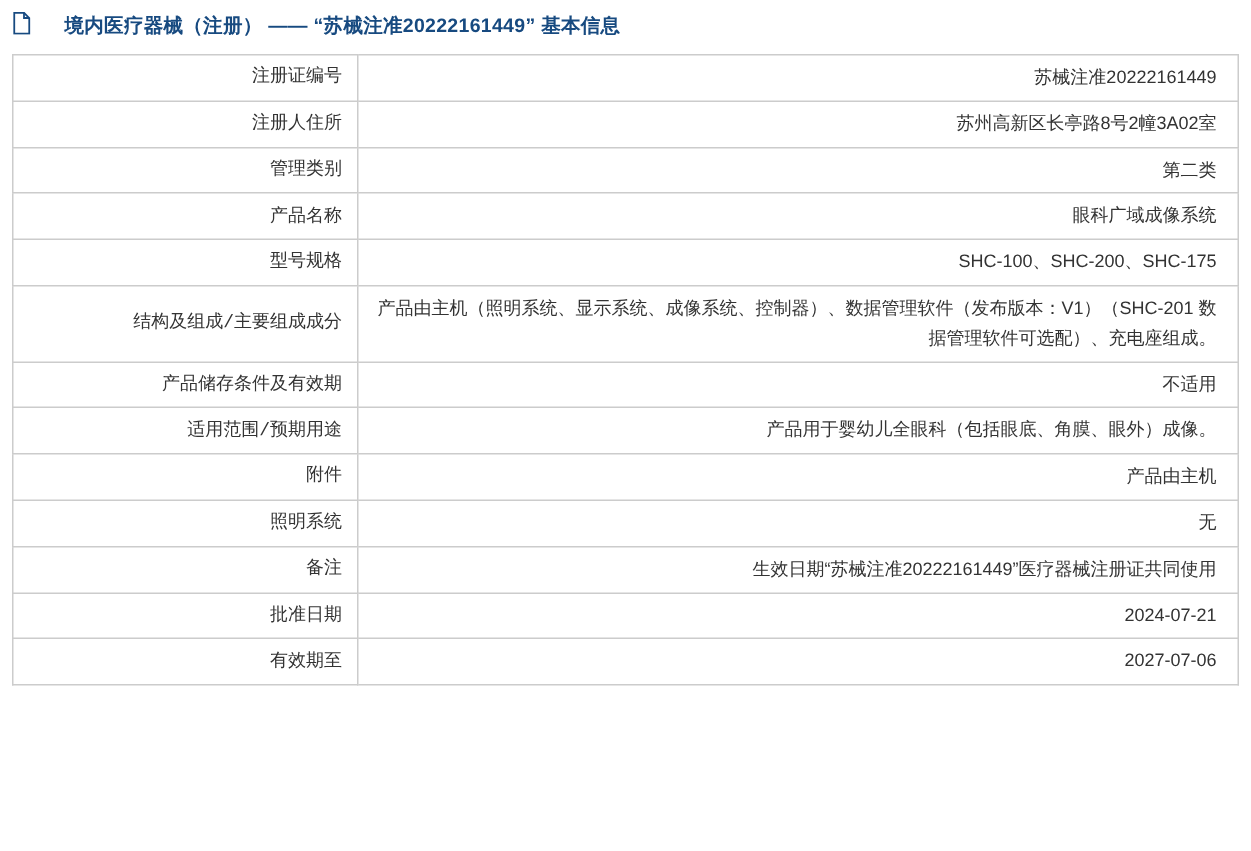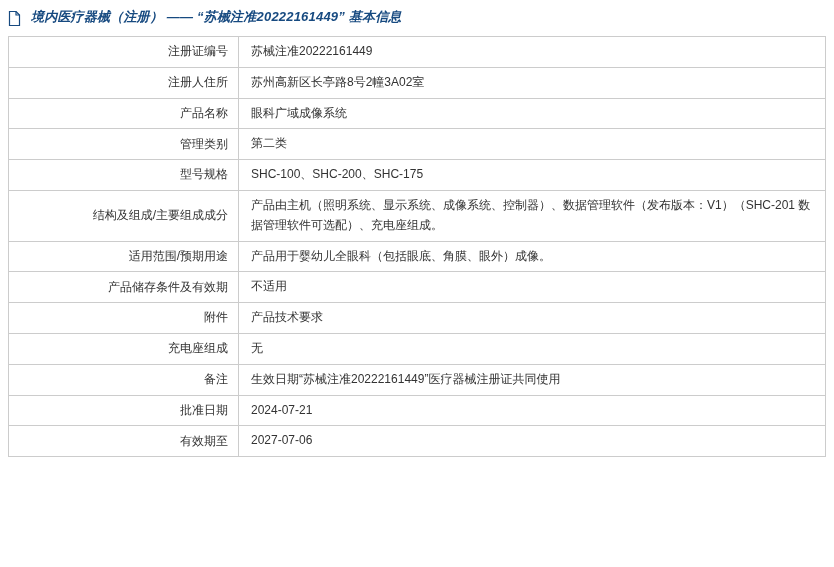--- a/index.html
+++ b/index.html
@@ -7,24 +7,23 @@
     width: 834px; height: 567px;
     background: #ffffff;
     font-family: "Liberation Sans", "DejaVu Sans", sans-serif;
     color: #333333;
     overflow: hidden;
   }
   .page { padding: 6px 8px 8px 8px; }
 
   .page-header {
     display: flex;
-    align-items: flex-end;
-    gap: 10px;
+    align-items: flex-start;
+    gap: 22px;
     margin: 2px 0 10px 0;
-    font-style: italic;
   }
   .doc-icon { display: inline-flex; align-items: center; }
   .page-title {
     font-size: 13px;
     font-weight: 700;
     color: #174a80;
     letter-spacing: 0.2px;
   }
 
   table.info-table {
@@ -37,26 +36,27 @@
     width: 230px;
     border: 1px solid #cccccc;
     background: #ffffff;
     font-weight: 400;
     font-size: 12px;
     color: #333333;
     text-align: right;
     vertical-align: middle;
     padding: 5px 10px 5px 6px;
     line-height: 1.6;
+    font-family: Liberation Mono, monospace;
   }
   .info-table td {
     border: 1px solid #cccccc;
     font-size: 12px;
     color: #333333;
-    text-align: left;
+    text-align: right;
     vertical-align: middle;
     padding: 5px 14px 5px 12px;
     line-height: 1.65;
     word-break: break-all;
   }
 </style>
 </head>
 <body>
 
 <div class="page">
@@ -75,49 +75,49 @@
     <tbody>
       <tr>
         <th>注册证编号</th>
         <td>苏械注准20222161449</td>
       </tr>
       <tr>
         <th>注册人住所</th>
         <td>苏州高新区长亭路8号2幢3A02室</td>
       </tr>
       <tr>
+        <th>管理类别</th>
+        <td>第二类</td>
+      </tr>
+      <tr>
         <th>产品名称</th>
         <td>眼科广域成像系统</td>
-      </tr>
-      <tr>
-        <th>管理类别</th>
-        <td>第二类</td>
       </tr>
       <tr>
         <th>型号规格</th>
         <td>SHC-100、SHC-200、SHC-175</td>
       </tr>
       <tr>
         <th>结构及组成/主要组成成分</th>
         <td>产品由主机（照明系统、显示系统、成像系统、控制器）、数据管理软件（发布版本：V1）（SHC-201 数据管理软件可选配）、充电座组成。</td>
       </tr>
       <tr>
+        <th>产品储存条件及有效期</th>
+        <td>不适用</td>
+      </tr>
+      <tr>
         <th>适用范围/预期用途</th>
         <td>产品用于婴幼儿全眼科（包括眼底、角膜、眼外）成像。</td>
       </tr>
       <tr>
-        <th>产品储存条件及有效期</th>
-        <td>不适用</td>
+        <th>附件</th>
+        <td>产品由主机</td>
       </tr>
       <tr>
-        <th>附件</th>
-        <td>产品技术要求</td>
-      </tr>
-      <tr>
-        <th>充电座组成</th>
+        <th>照明系统</th>
         <td>无</td>
       </tr>
       <tr>
         <th>备注</th>
         <td>生效日期“苏械注准20222161449”医疗器械注册证共同使用</td>
       </tr>
       <tr>
         <th>批准日期</th>
         <td>2024-07-21</td>
       </tr>

